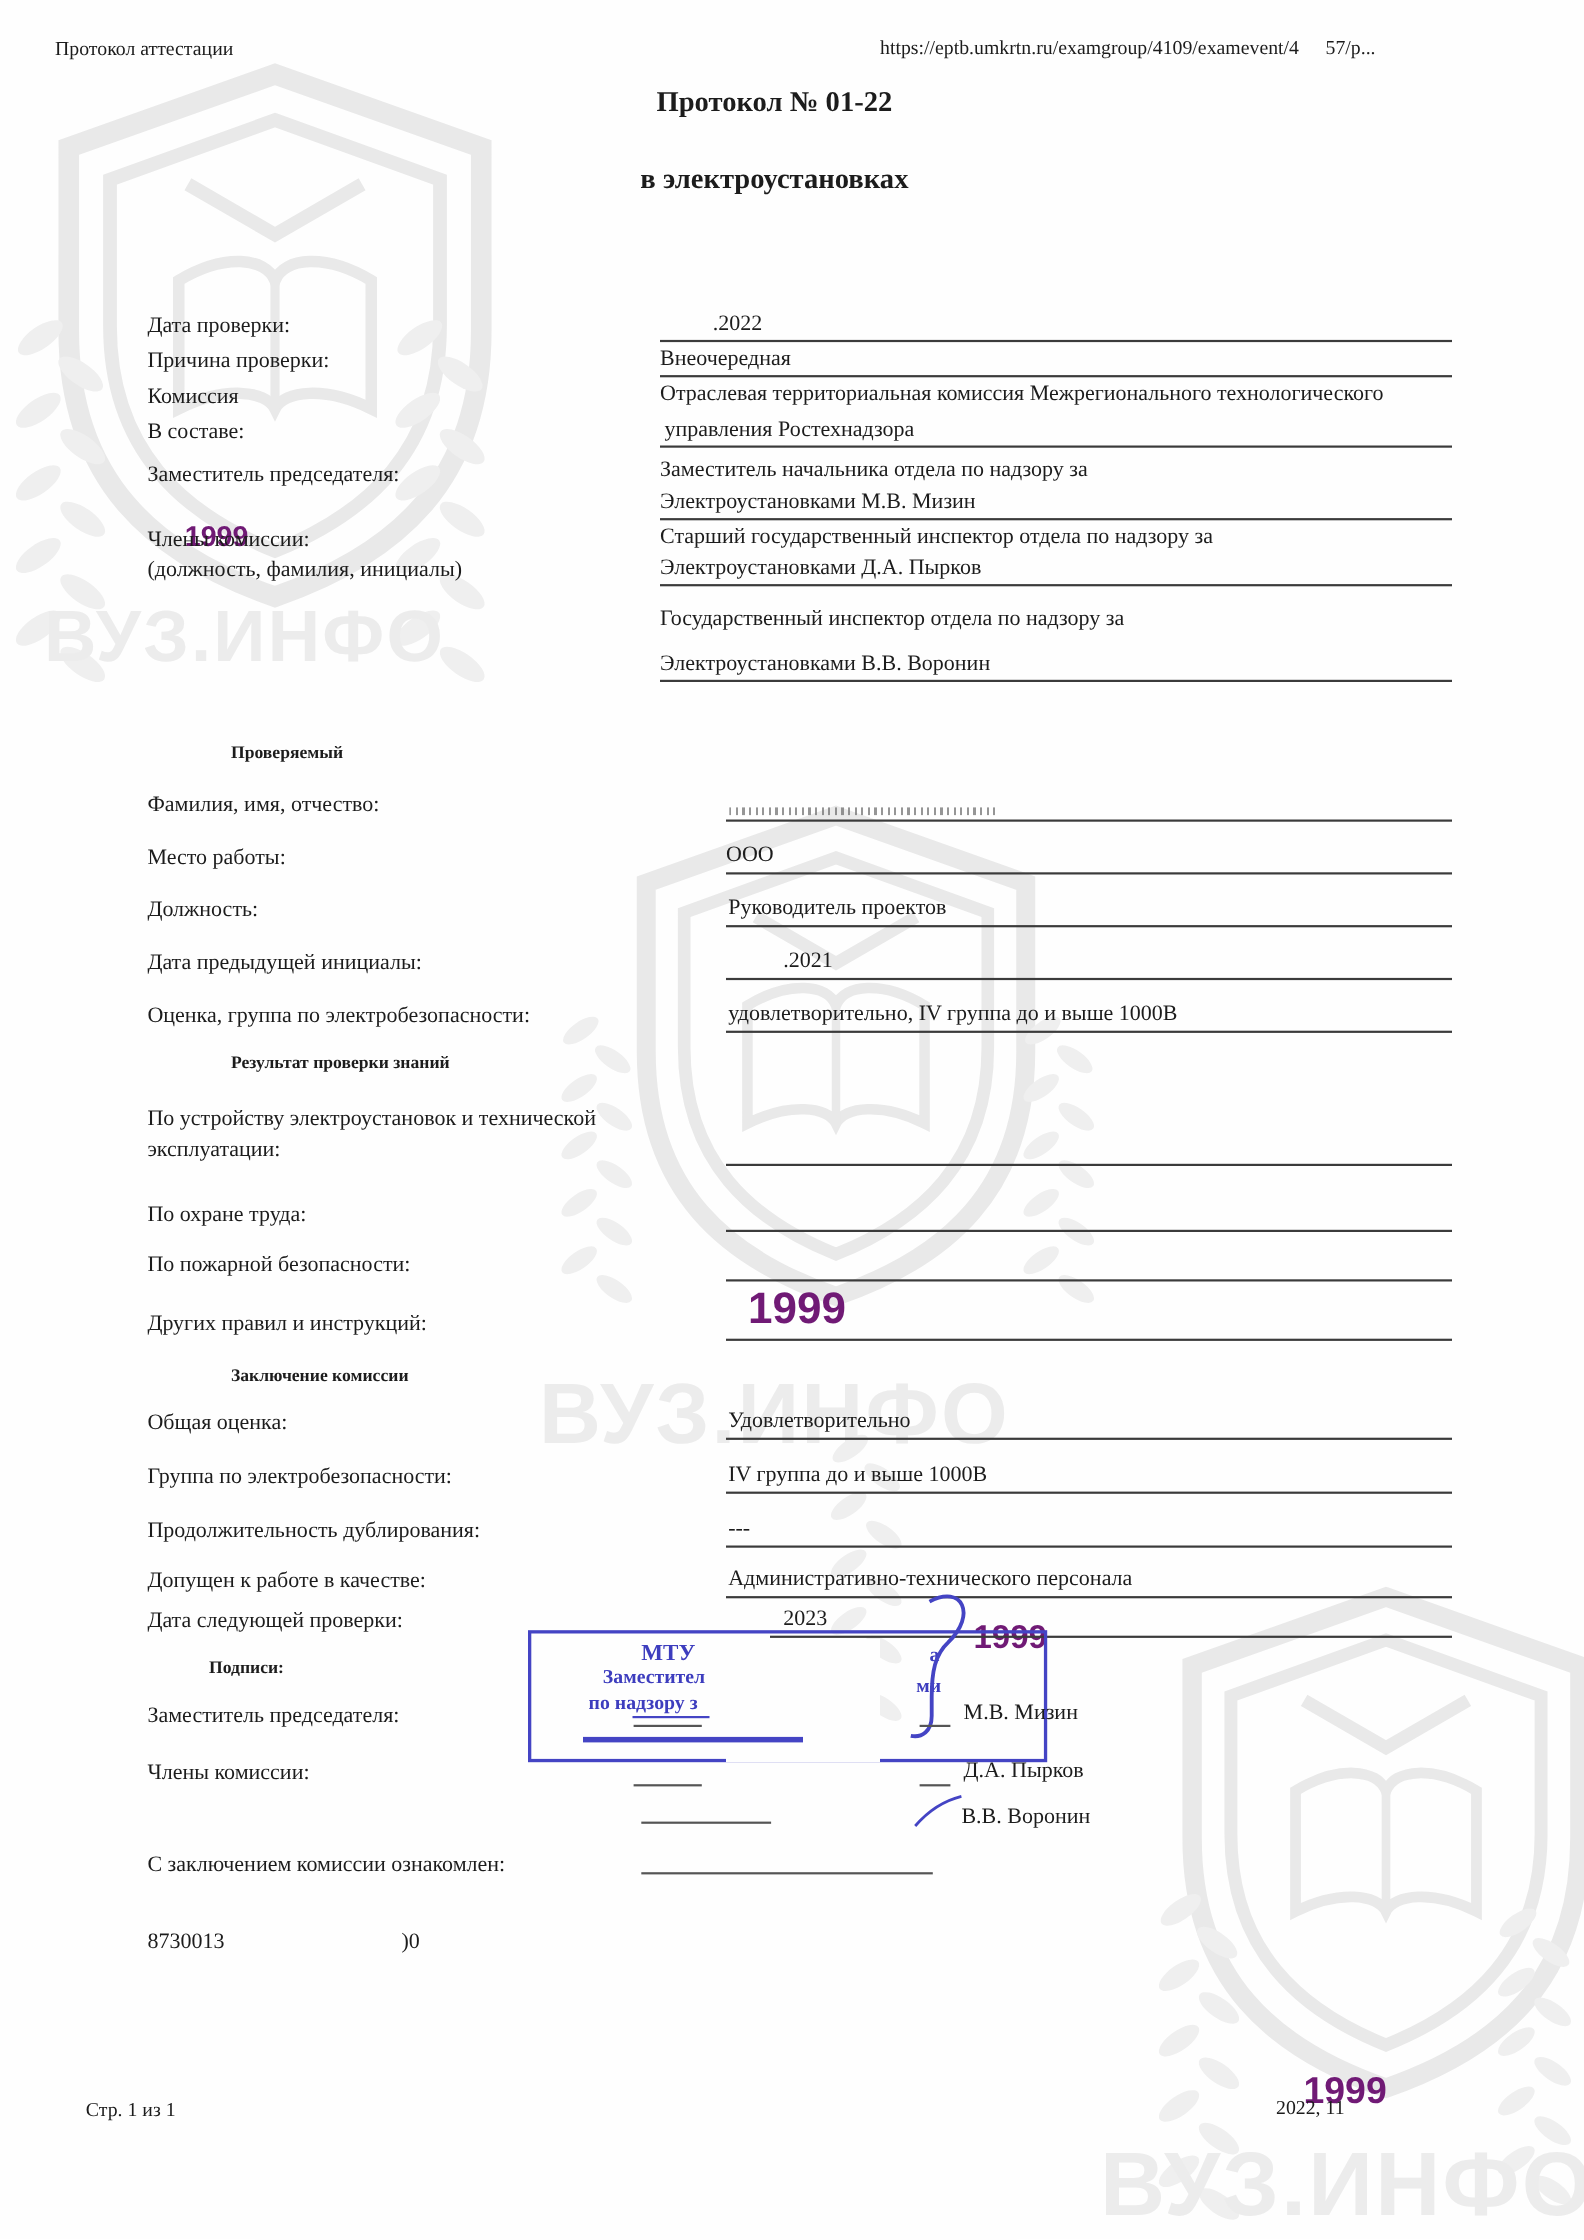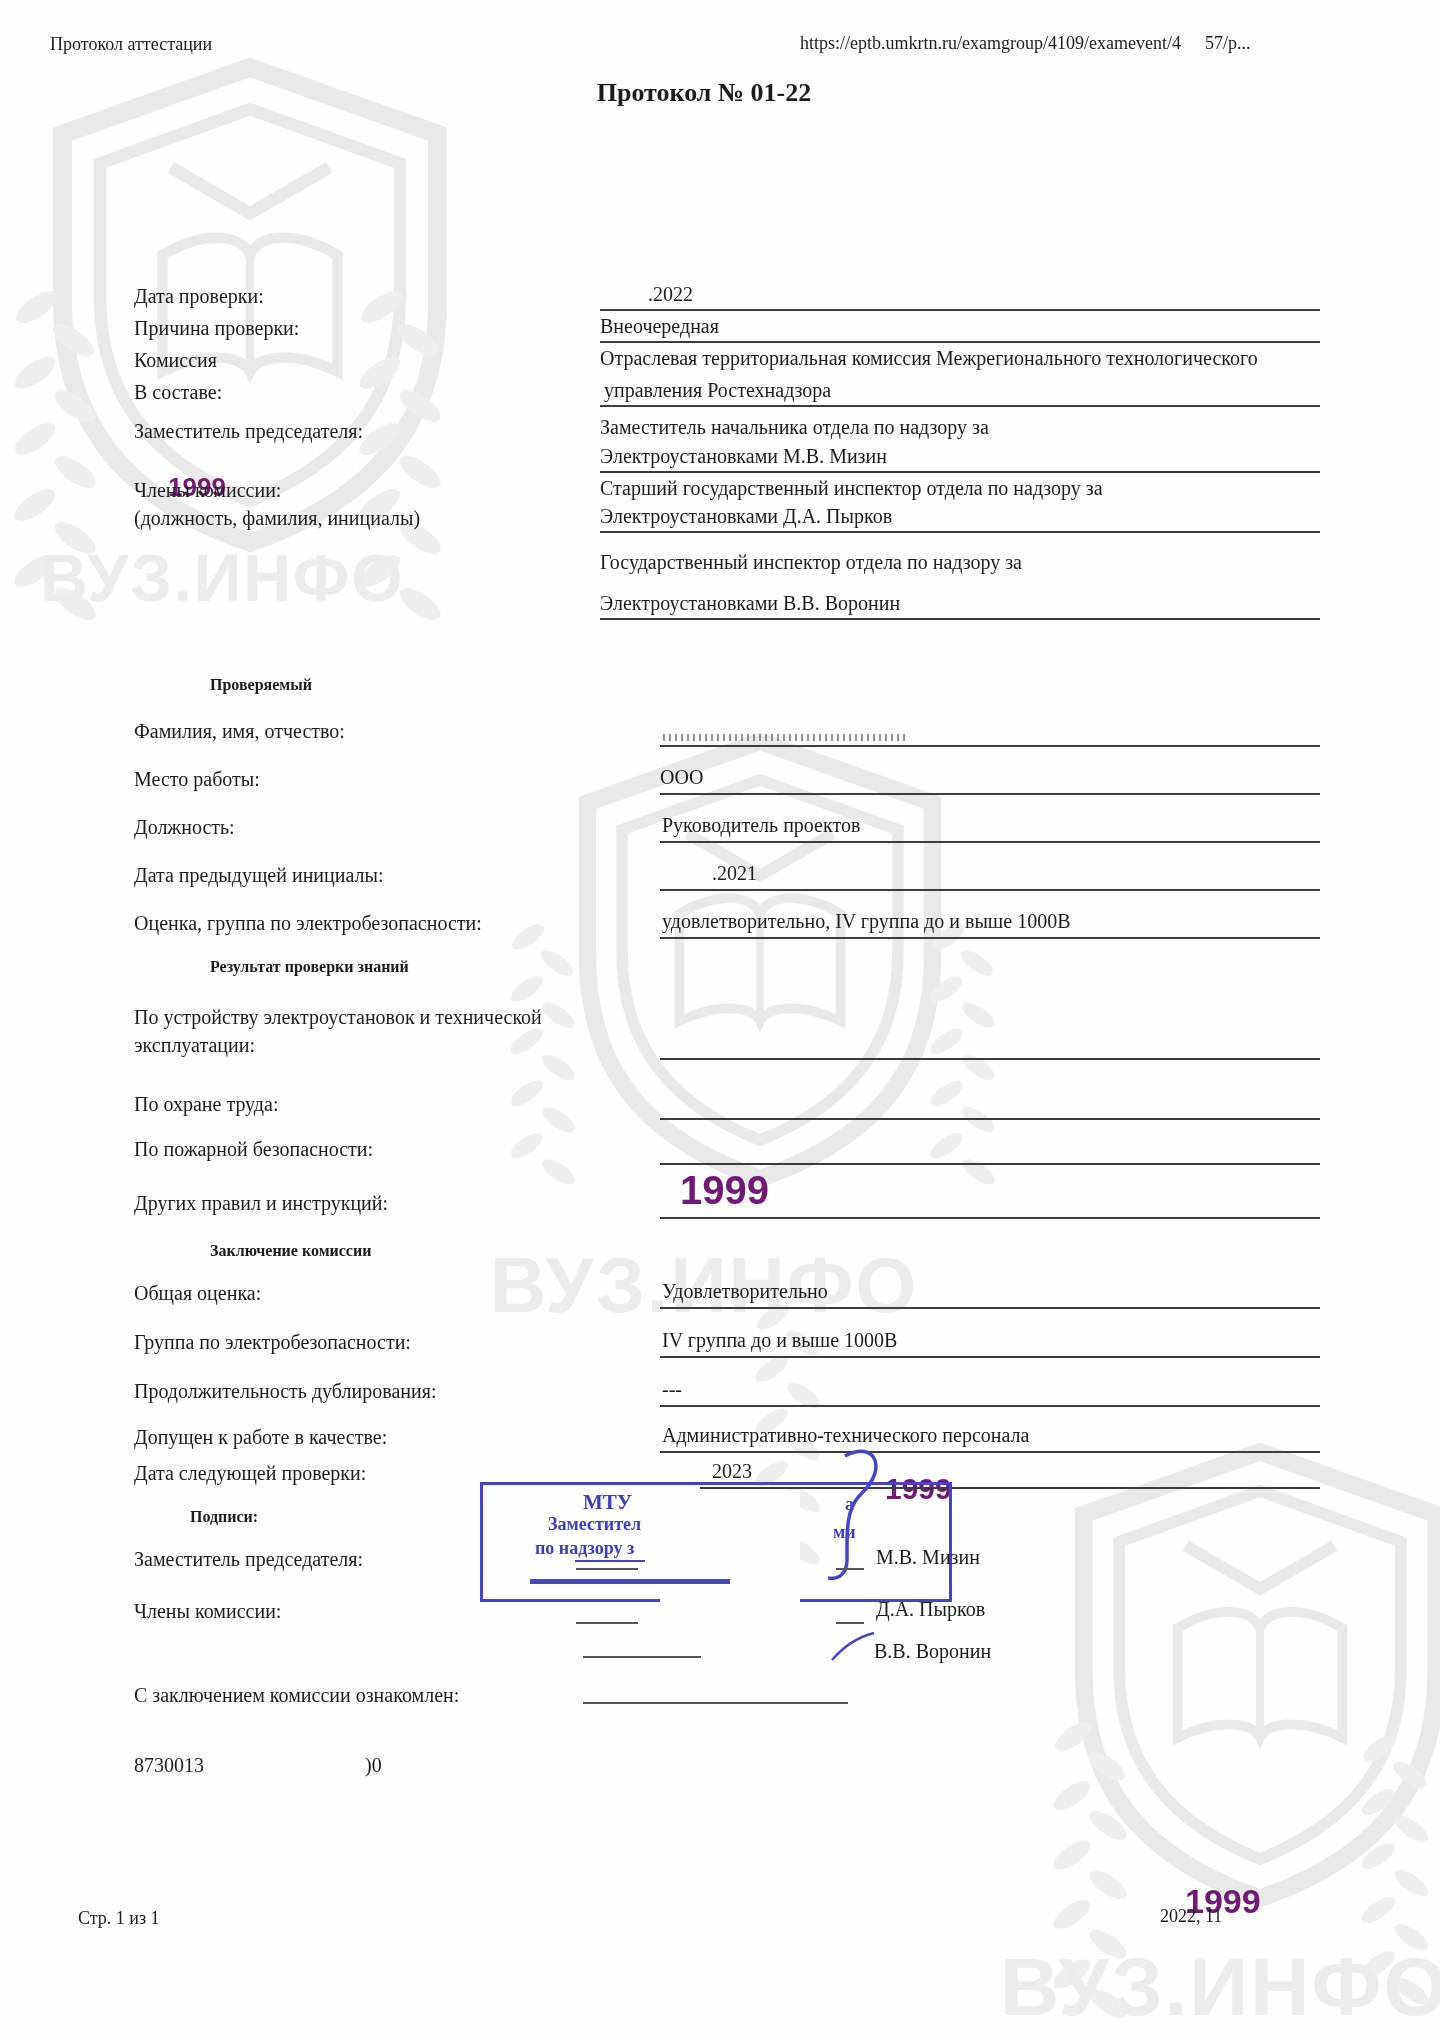--- a/index.html
+++ b/index.html
@@ -93,20 +93,21 @@
     </svg>
   <div class="wm-year" style="left:885px;top:1472px;font-size:30px">1999</div>
   <div class="wm-year" style="left:1185px;top:1882px;font-size:34px">1999</div>
   <div class="wm-text" style="left:1000px;top:1940px;font-size:82px">ВУЗ.ИНФО</div>
 
   <div class="abs small z" style="left:50px;top:34px">Протокол аттестации</div>
   <div class="abs small z" style="left:800px;top:33px">https://eptb.umkrtn.ru/examgroup/4109/examevent/4</div>
   <div class="abs small z" style="left:1205px;top:33px">57/p...</div>
 
   <div class="abs title z" style="left:134px;top:78px;width:1140px">Протокол № 01-22</div>
+  <div class="abs title z" style="left:134px;top:148px;width:1140px">в электроустановках</div>
 
   <div class="abs lbl z" style="left:134px;top:285px">Дата проверки:</div>
   <div class="abs val z" style="left:648px;top:283px">.2022</div>
   <div class="line z" style="left:600px;top:309px;width:720px"></div>
 
   <div class="abs lbl z" style="left:134px;top:317px">Причина проверки:</div>
   <div class="abs val z" style="left:600px;top:315px">Внеочередная</div>
   <div class="line z" style="left:600px;top:341px;width:720px"></div>
 
   <div class="abs lbl z" style="left:134px;top:349px">Комиссия</div>

